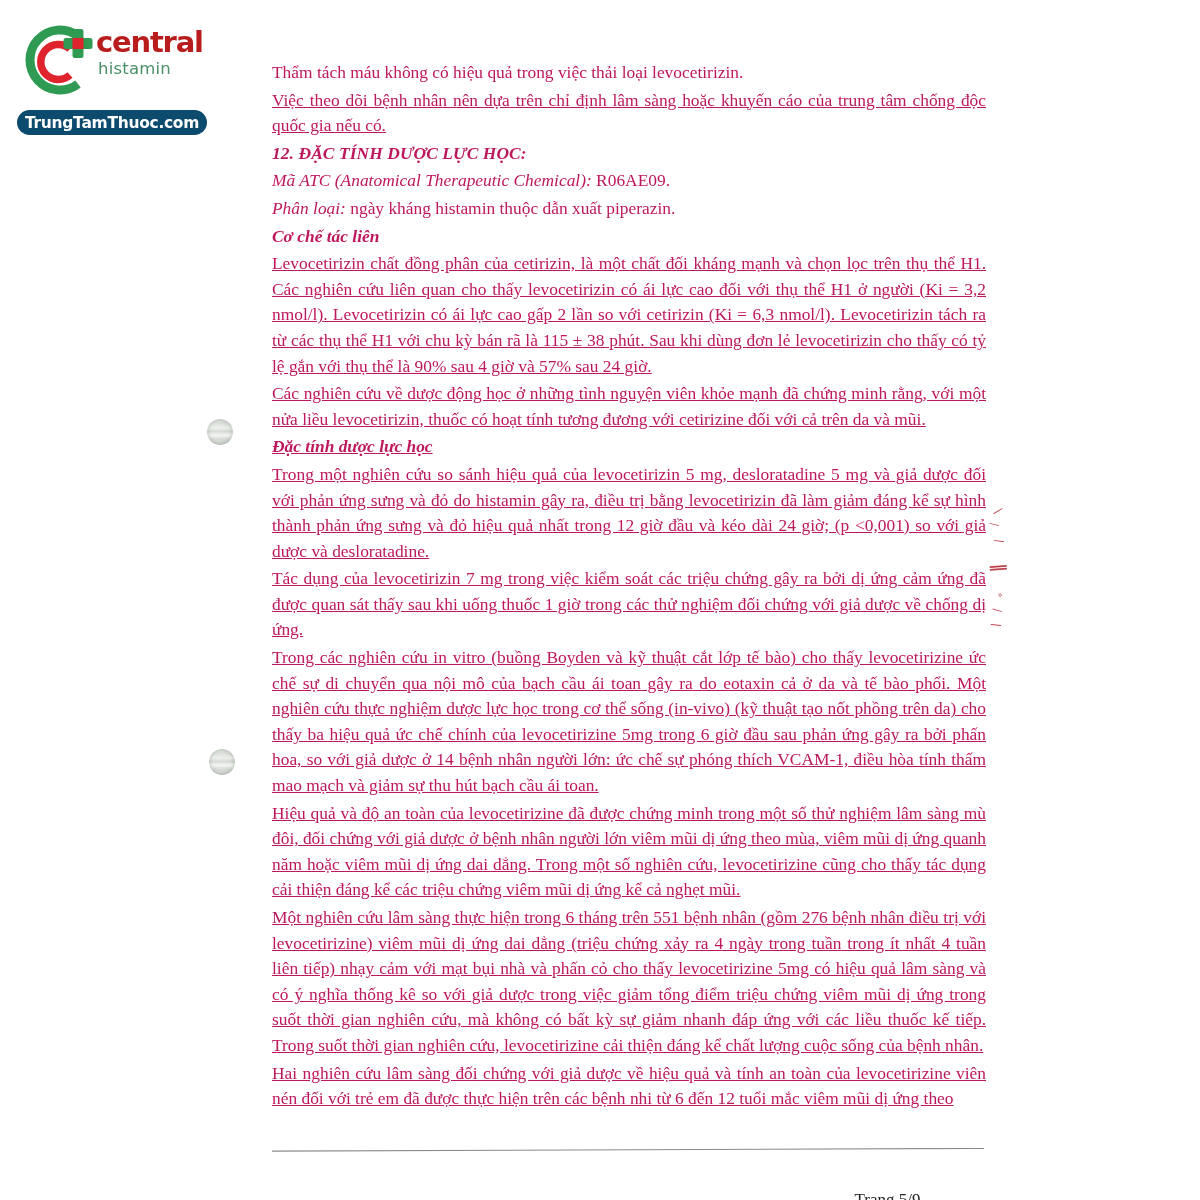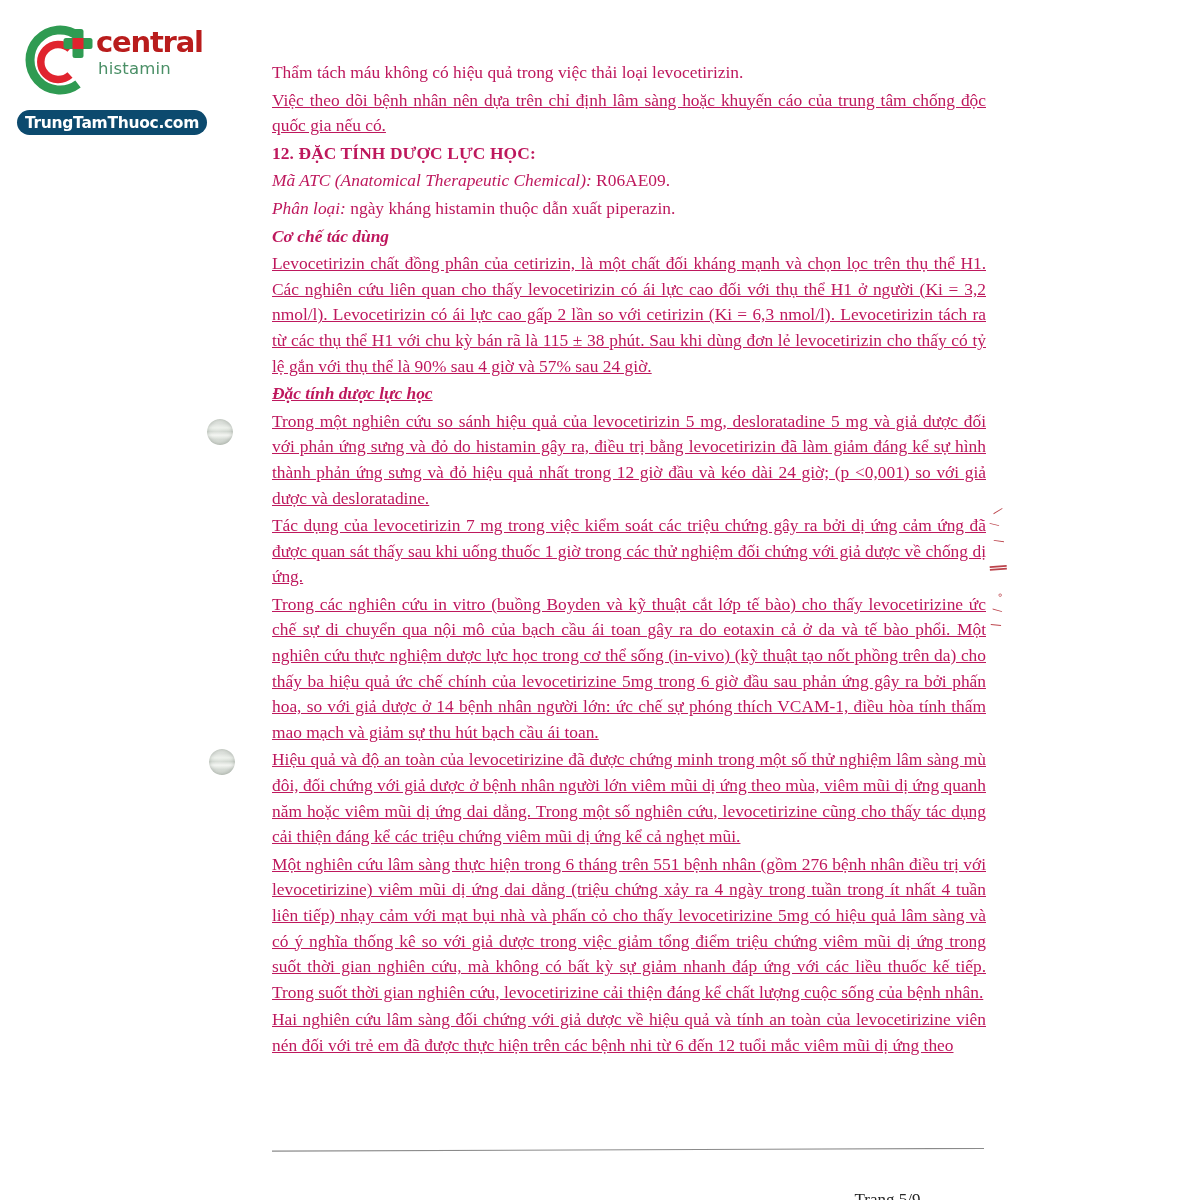--- a/index.html
+++ b/index.html
@@ -147,20 +147,21 @@
   .doc p.noflow { text-align: left; }
   .gap-above { margin-top: 10px; text-decoration: underline; }
   .gap-below { margin-bottom: 10px; }
 
   .sec-number-heading {
     font-weight: 700;
     font-size: 17.6px;
     line-height: 27px;
     margin: 3px 0 2px 0;
     letter-spacing: 0.1px;
+    font-style: italic;
   }
   .sub-italic {
     font-style: italic;
     font-size: 17.4px;
     line-height: 26px;
     margin: 0 0 2px 0;
   }
   .sub-italic .plain {
     font-style: normal;
   }
@@ -244,24 +245,25 @@
   <p class="sec-number-heading">12.  ĐẶC TÍNH DƯỢC LỰC HỌC:</p>
 
   <p class="sub-italic">
     <span>Mã ATC (Anatomical Therapeutic Chemical):</span><span class="plain"> R06AE09.</span>
   </p>
 
   <p class="sub-italic">
     <span>Phân loại:</span><span class="plain"> ngày kháng histamin thuộc dẫn xuất piperazin.</span>
   </p>
 
-  <p class="sub-bold-italic">Cơ chế tác dùng</p>
+  <p class="sub-bold-italic">Cơ chế tác liên</p>
 
   <p class="flow">Levocetirizin chất đồng phân của cetirizin, là một chất đối kháng mạnh và chọn lọc trên thụ thể H1. Các nghiên cứu liên quan cho thấy levocetirizin có ái lực cao đối với thụ thể H1 ở người (Ki = 3,2 nmol/l). Levocetirizin có ái lực cao gấp 2 lần so với cetirizin (Ki = 6,3 nmol/l). Levocetirizin tách ra từ các thụ thể H1 với chu kỳ bán rã là 115 ± 38 phút. Sau khi dùng đơn lẻ levocetirizin cho thấy có tỷ lệ gắn với thụ thể là 90% sau 4 giờ và 57% sau 24 giờ.</p>
 
+  <p class="flow">Các nghiên cứu về dược động học ở những tình nguyện viên khỏe mạnh đã chứng minh rằng, với một nửa liều levocetirizin, thuốc có hoạt tính tương đương với cetirizine đối với cả trên da và mũi.</p>
 
   <p class="sub-bold-italic gap-above">Đặc tính dược lực học</p>
 
 
   <p class="flow gap-below">Trong một nghiên cứu so sánh hiệu quả của levocetirizin 5 mg, desloratadine 5 mg và giả dược đối với phản ứng sưng và đỏ do histamin gây ra, điều trị bằng levocetirizin đã làm giảm đáng kể sự hình thành phản ứng sưng và đỏ hiệu quả nhất trong 12 giờ đầu và kéo dài 24 giờ; (p &lt;0,001) so với giả dược và desloratadine.</p>
 
   <p class="flow gap-below">Tác dụng của levocetirizin 7 mg trong việc kiểm soát các triệu chứng gây ra bởi dị ứng cảm ứng đã được quan sát thấy sau khi uống thuốc 1 giờ trong các thử nghiệm đối chứng với giả dược về chống dị ứng.</p>
 
   <p class="flow gap-below">Trong các nghiên cứu in vitro (buồng Boyden và kỹ thuật cắt lớp tế bào) cho thấy levocetirizine ức chế sự di chuyển qua nội mô của bạch cầu ái toan gây ra do eotaxin cả ở da và tế bào phổi. Một nghiên cứu thực nghiệm dược lực học trong cơ thể sống (in-vivo) (kỹ thuật tạo nốt phồng trên da) cho thấy ba hiệu quả ức chế chính của levocetirizine 5mg trong 6 giờ đầu sau phản ứng gây ra bởi phấn hoa, so với giả dược ở 14 bệnh nhân người lớn: ức chế sự phóng thích VCAM-1, điều hòa tính thấm mao mạch và giảm sự thu hút bạch cầu ái toan.</p>
 

